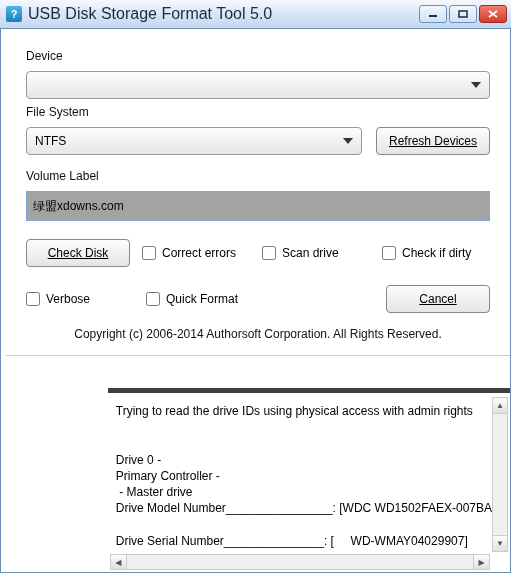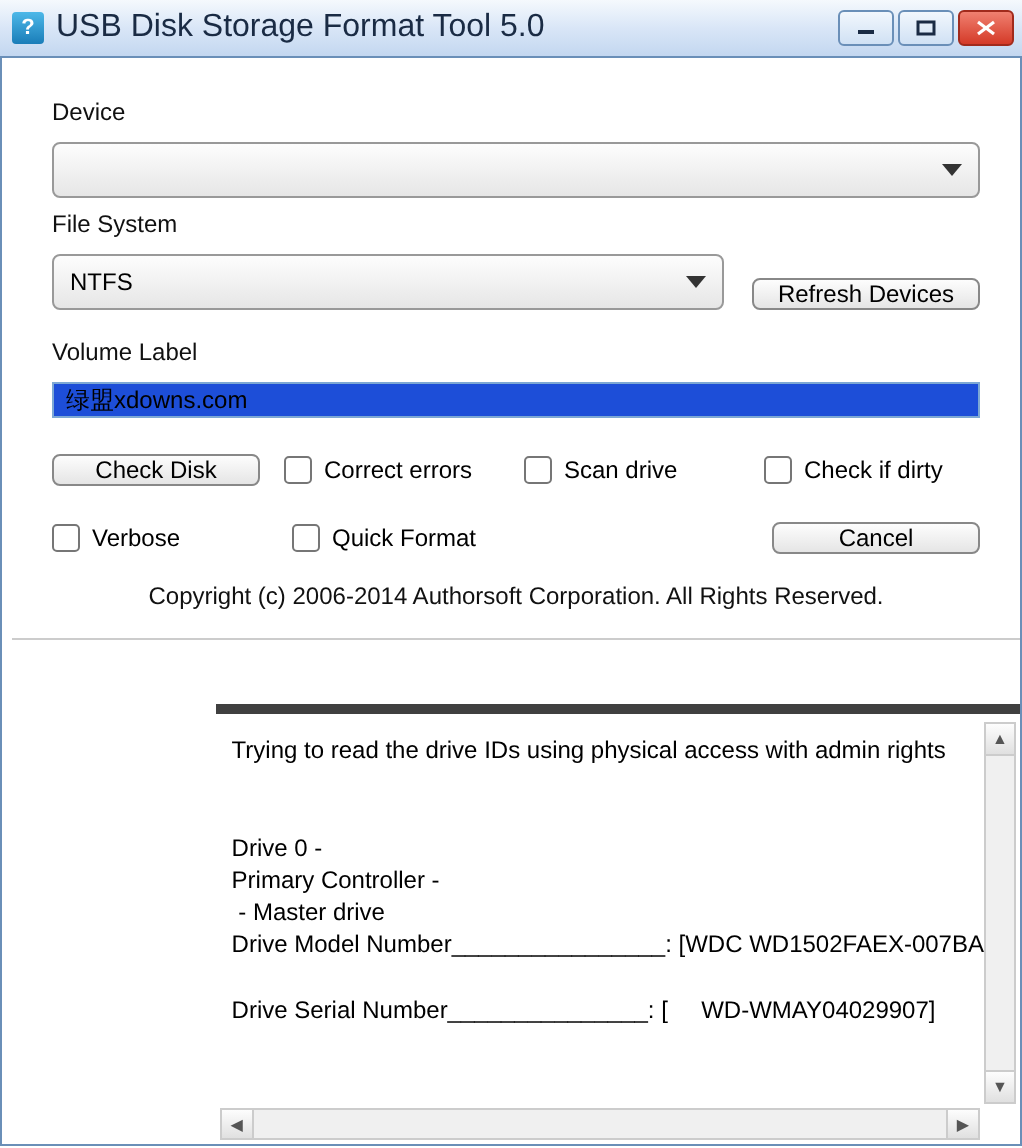--- a/index.html
+++ b/index.html
@@ -70,37 +70,37 @@
 }
 .combo .chev {
   width: 0; height: 0;
   border-left: 5px solid transparent;
   border-right: 5px solid transparent;
   border-top: 6px solid #333;
 }
 .row2 { display: flex; gap: 14px; align-items: flex-end; }
 .row2 .combo-wrap { flex: 1; }
 .btn {
-  height: 16px;
+  height: 28px;
   padding: 0 12px;
   min-width: 102px;
   border: 1px solid #888;
   border-radius: 4px;
   background: linear-gradient(#fdfdfd, #e5e5e5);
   cursor: pointer;
   font: inherit;
-  display: inline-flex; align-items: center; justify-content: center;
+  display: inline-flex; align-items: center; justify-content: center; text-decoration: underline;
 }
 .text-input {
   width: 100%;
-  height: 18px;
+  height: 30px;
   border: 1px solid #7da8d4;
   padding: 0 6px;
   font: inherit;
-  background: #1d4ed8;
+  background: #a3a3a3;
 }
 .action-row {
   display: flex;
   align-items: center;
   gap: 12px;
   margin-top: 18px;
 }
 .action-row .btn { min-width: 104px; }
 .chk {
   display: inline-flex; align-items: center; gap: 6px;

